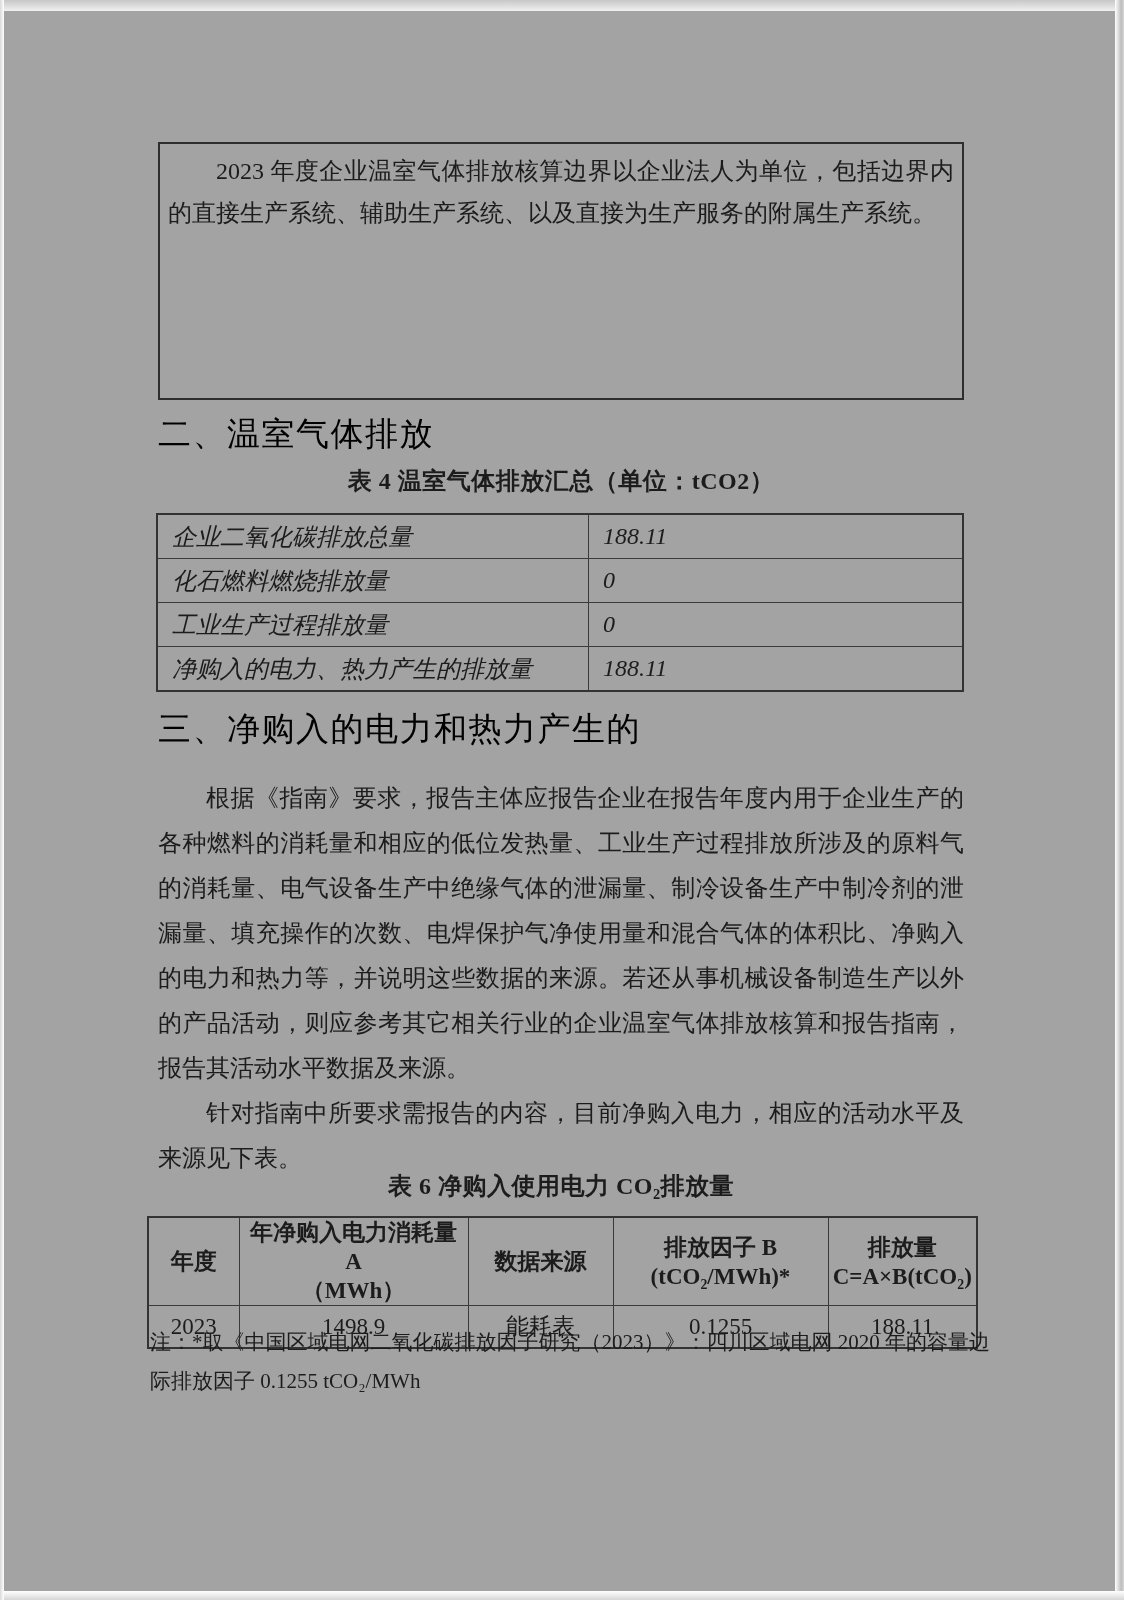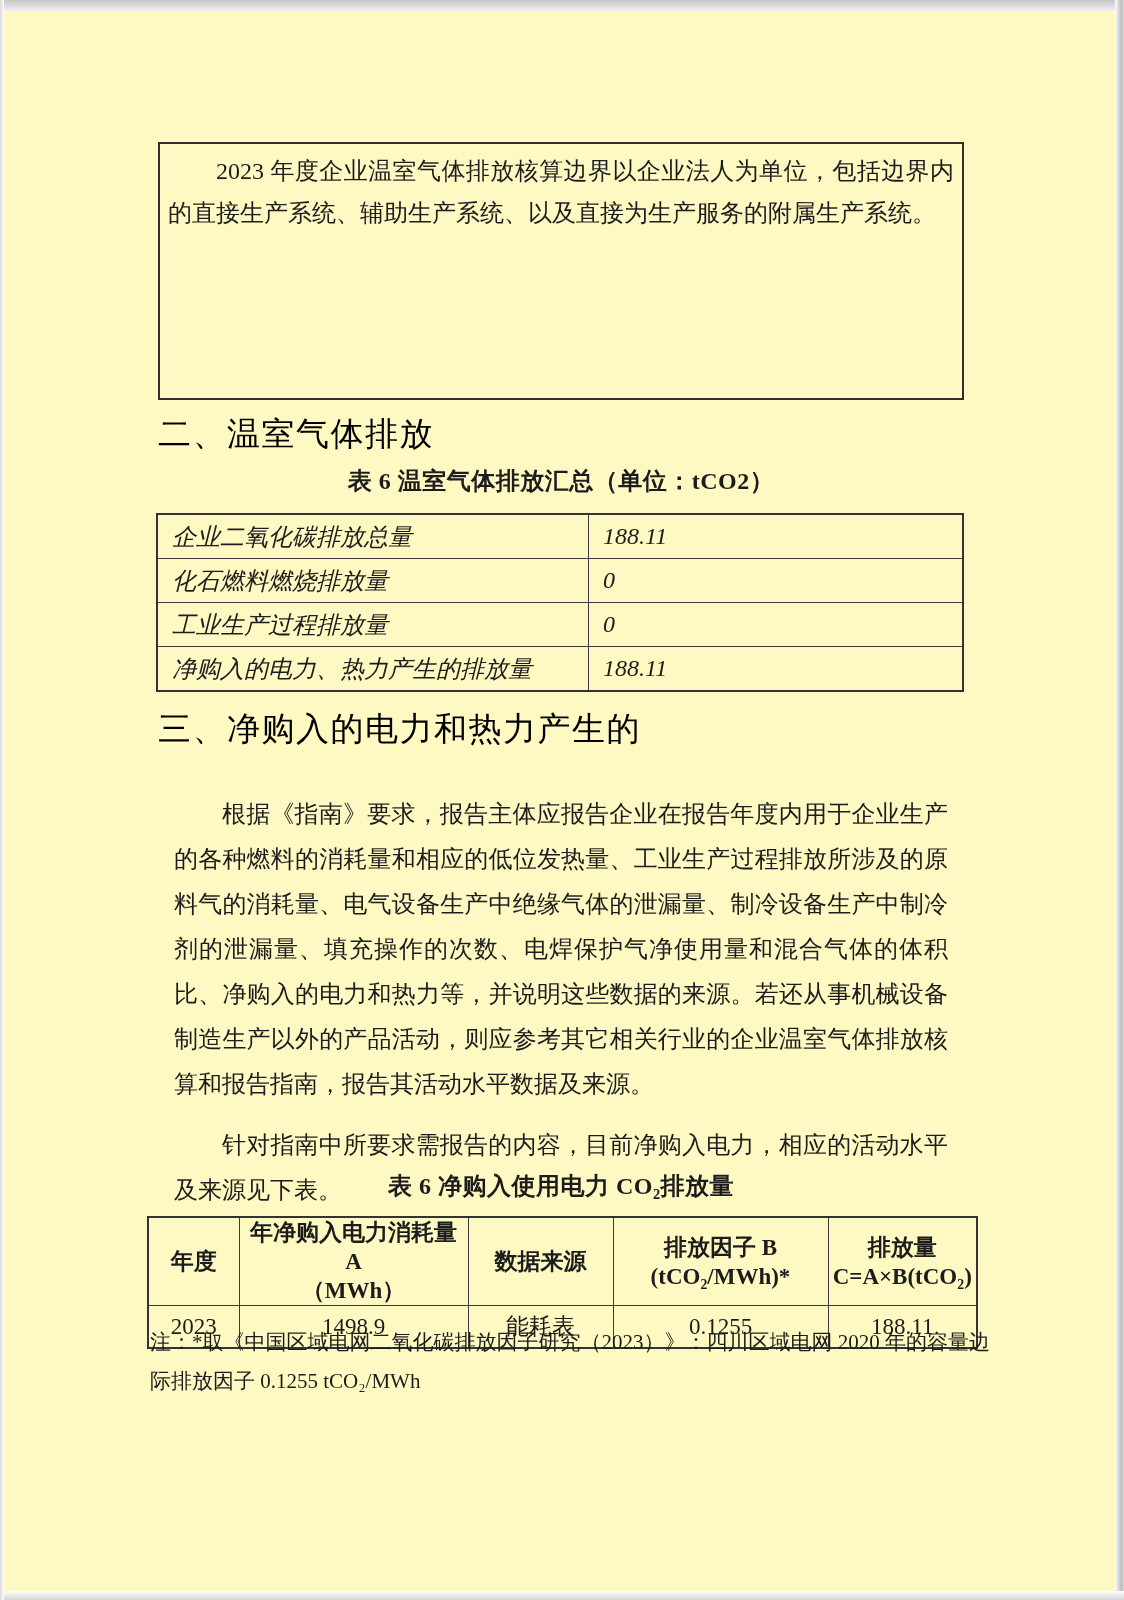--- a/index.html
+++ b/index.html
@@ -1,17 +1,17 @@
 <!DOCTYPE html>
 <html><head>
 <meta charset="utf-8">
 <style>
   html,body{margin:0;padding:0;background:#e9e9e9;}
   #page{
-    position:relative;width:1124px;height:1600px;background:#fef9c3;
+    position:relative;width:1124px;height:1600px;background:#a3a3a3;
     font-family:"Liberation Serif","DejaVu Serif",serif;color:#1c1c1c;overflow:hidden;
   }
   
   .edge{position:absolute;pointer-events:none;}
   .edge-top{left:0;top:0;width:1124px;height:11px;background:linear-gradient(180deg,#c7c7c7,#f0f0f0);}
   .edge-right{right:0;top:0;width:9px;height:1600px;background:linear-gradient(90deg,#ffffff,#bdbdbd 70%,#d8d8d8);}
   .edge-bottom{left:0;bottom:0;width:1124px;height:9px;background:linear-gradient(180deg,#ffffff,#d6d6d6);}
   .edge-left{left:0;top:0;width:4px;height:1600px;background:linear-gradient(90deg,#d9d9d9,#ffffff);}
 
   .content{position:absolute;left:158px;width:806px;}
@@ -48,21 +48,21 @@
   
   #table-5{position:absolute;left:156px;top:513px;width:808px;border:2px solid #333;font-style:italic;}
   #table-5 td{height:43px;font-size:24px;padding:0 0 0 14px;text-align:left;vertical-align:middle;}
   #table-5 .c-label{width:416px;}
 
   
   .body-paras{
     position:absolute;left:158px;top:776px;width:806px;
     font-size:24px;line-height:45px;text-align:justify;
   }
-  .body-paras p{margin:16px;text-indent:2em;}
+  .body-paras p{margin:0;text-indent:2em;}
 
   
   #table-6{position:absolute;left:147px;top:1216px;width:829px;border:2px solid #333;}
   #table-6 th{height:58px;vertical-align:middle;text-align:center;font-weight:700;font-size:23px;line-height:29px;padding:0 2px;}
   #table-6 td{height:41px;vertical-align:middle;text-align:center;font-size:23px;padding:0 14px;}
 
   
   .note{
     position:absolute;left:150px;top:1323px;width:820px;
     font-size:21px;line-height:39px;text-align:left;
@@ -77,21 +77,21 @@
   <div class="edge edge-top"></div>
   <div class="edge edge-right"></div>
   <div class="edge edge-bottom"></div>
   <div class="edge edge-left"></div>
 
   <div class="content boundary-box">
     <p>2023 年度企业温室气体排放核算边界以企业法人为单位，包括边界内的直接生产系统、辅助生产系统、以及直接为生产服务的附属生产系统。</p>
   </div>
 
   <div id="heading-2" class="sec-heading">二、温室气体排放</div>
-  <div id="caption-t5" class="tbl-caption">表 6 温室气体排放汇总（单位：tCO2）</div>
+  <div id="caption-t5" class="tbl-caption">表 4 温室气体排放汇总（单位：tCO2）</div>
 
   <table id="table-5">
     <tbody>
       <tr>
         <td class="c-label">企业二氧化碳排放总量</td>
         <td>188.11</td>
       </tr>
       <tr>
         <td class="c-label">化石燃料燃烧排放量</td>
         <td>0</td>

